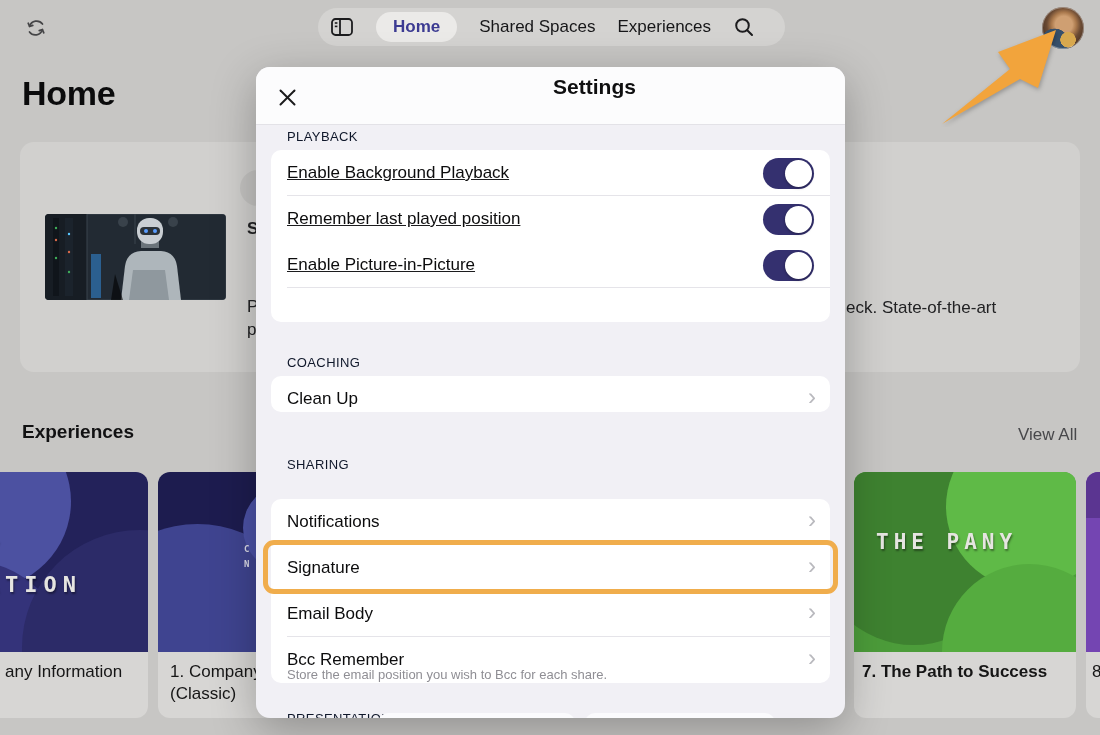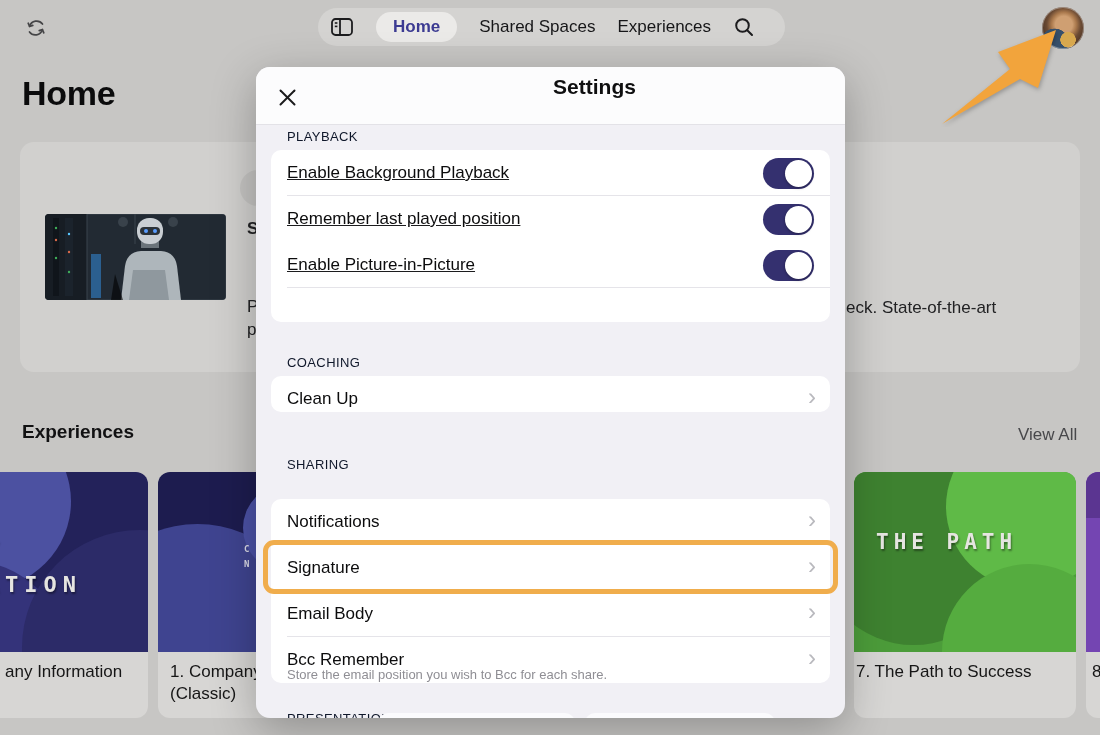--- a/index.html
+++ b/index.html
@@ -150,23 +150,23 @@
       <div class="art-title" style="left:86px;top:70px;font-size:9px;line-height:15px;letter-spacing:1px;text-shadow:none;color:#dcdce8;"><span>C</span><br><span>N</span></div>
     </div>
     <div class="exp-cap"><span>1. Company</span><br><span>(Classic)</span></div>
   </div>
 
   <div class="exp-card" style="left:854px;">
     <div class="exp-art" style="background:#4c9c3a;">
       <div class="circle" style="left:-38px;top:-22px;width:195px;height:195px;background:#3e8230;"></div>
       <div class="circle" style="left:92px;top:-48px;width:165px;height:165px;background:#5fba47;"></div>
       <div class="circle" style="left:88px;top:92px;width:175px;height:175px;background:#55ac3f;"></div>
-      <div class="art-title" style="left:22px;top:53px;font-size:21px;letter-spacing:5px;"><span>THE PATH</span><br></div>
-    </div>
-    <div class="exp-cap" style="padding-left:2px;">7. The Path to Success</div>
+      <div class="art-title" style="left:22px;top:53px;font-size:21px;letter-spacing:5px;"><span>THE PANY</span><br></div>
+    </div>
+    <div class="exp-cap" style="padding-left:8px;font-weight:bold;">7. The Path to Success</div>
   </div>
 
   <div class="exp-card" style="left:1086px;">
     <div class="exp-art" style="background:#7445b2;">
       <div style="position:absolute;left:0;top:0;width:100%;height:46px;background:#5b3591;"></div>
     </div>
     <div class="exp-cap" style="padding-left:6px;">8</div>
   </div>
 
   <div class="modal">

